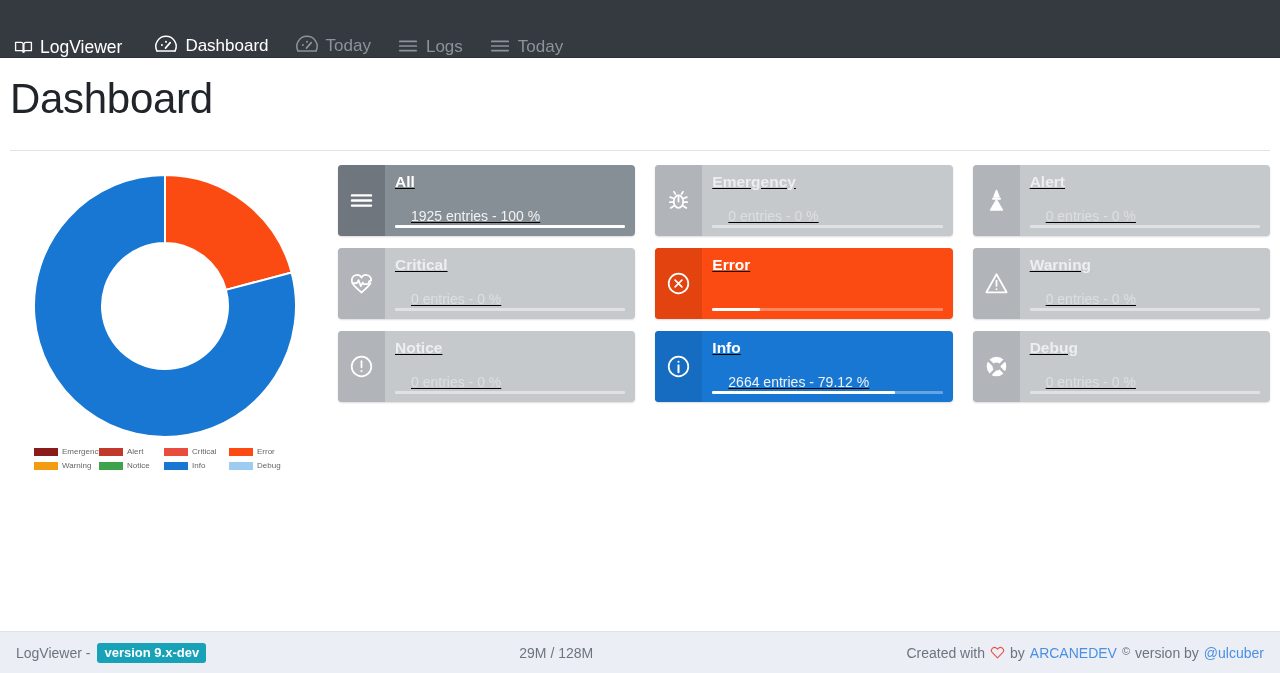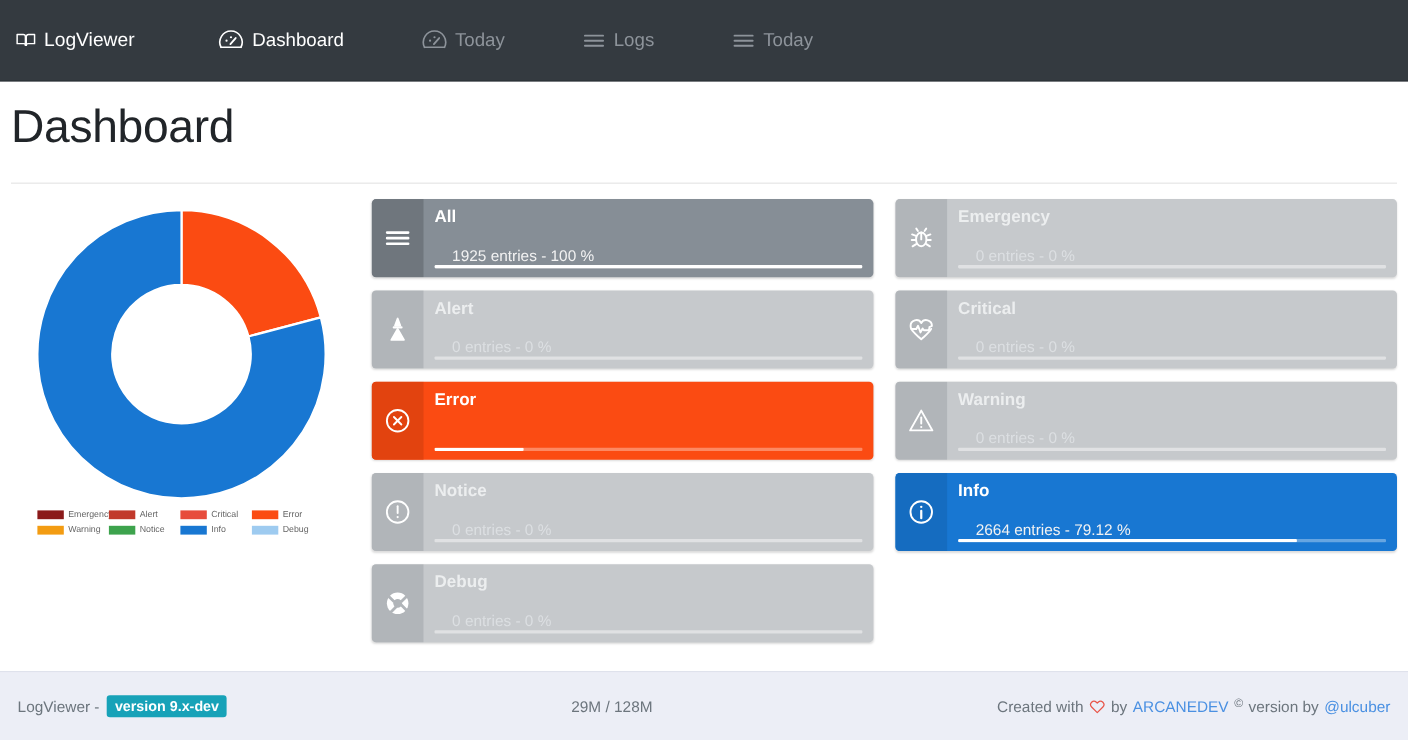--- a/index.html
+++ b/index.html
@@ -8,27 +8,26 @@
     margin: 0; padding: 0;
     width: 1280px; height: 673px;
     overflow: hidden;
     background: #ffffff;
     font-family: "Liberation Sans", sans-serif;
     -webkit-font-smoothing: antialiased;
   }
 
   
   .navbar {
-    height: 74px;
+    height: 58px;
     background: #343a40;
     display: flex;
-    align-items: center;
+    align-items: flex-end;
     padding: 0 0 0 14px;
     border-bottom: 1px solid #2c3136;
-    gap: 44px;
   }
   .nav-item {
     display: flex;
     align-items: center;
     gap: 7px;
     margin-right: 26px;
     font-size: 17px;
     line-height: 1;
     white-space: nowrap;
     cursor: pointer;
@@ -95,24 +94,25 @@
     width: 24px;
     height: 8px;
     margin-right: 4px;
     flex: 0 0 24px;
   }
 
   
   .cards {
     flex: 1;
     display: grid;
-    grid-template-columns: repeat(2, 1fr);
+    grid-template-columns: repeat(3, 1fr);
     gap: 12px 20px;
     padding-left: 18px;
     align-content: start;
+    text-decoration: underline;
   }
   .card {
     height: 71px;
     border-radius: 4px;
     display: flex;
     overflow: hidden;
     position: relative;
     box-shadow: 0 1px 2px rgba(0,0,0,0.14);
     cursor: pointer;
   }
@@ -176,21 +176,21 @@
   .card.danger .progress    { background: rgba(255,255,255,0.34); }
 
   .card.info      { background: #1877d2; }
   .card.info .card-ico      { background: #156cc0; }
   .card.info .progress      { background: rgba(255,255,255,0.34); }
 
   
   .footer {
     position: absolute;
     left: 0; right: 0; bottom: 0;
-    height: 63px;
+    height: 42px;
     background: #eceef6;
     border-top: 1px solid #dfe2ec;
     display: flex;
     align-items: center;
     padding: 0 16px;
     font-size: 14px;
     color: #6c757d;
   }
   .footer-left  { flex: 0 0 auto; display: flex; align-items: center; gap: 7px; }
   .footer-mid   { flex: 1; text-align: center; color: #6c757d; }

